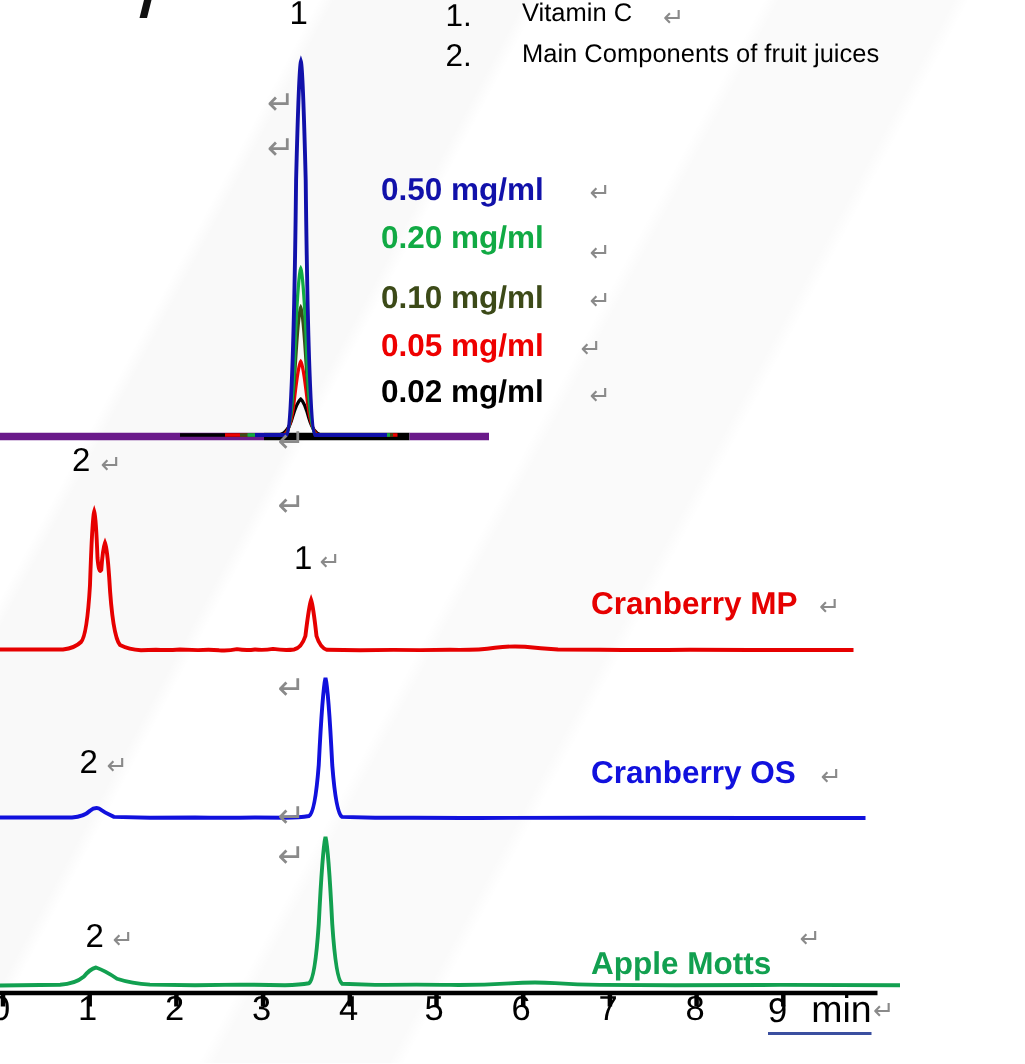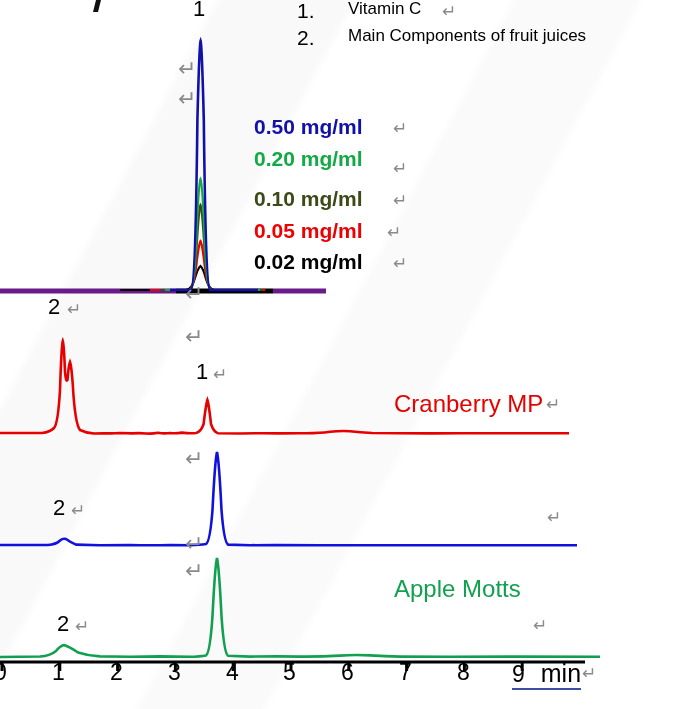--- a/index.html
+++ b/index.html
@@ -46,22 +46,22 @@
     color: #000000;
     font-weight: 400;
   }
   
   .conc {
     font-size: 21px;
     font-weight: bold;
   }
   
   .sample {
-    font-size: 24px;
-    font-weight: normal;
+    font-size: 21px;
+    font-weight: bold;
   }
   
   .peaknum {
     font-size: 22px;
     color: #000000;
     font-weight: 400;
   }
   
   .pmark {
     color: #8a8a8a;
@@ -208,28 +208,29 @@
   <div class="abs txt sample" style="left:394px; top:392px; color:#e60000;">Cranberry MP</div>
   <div class="abs txt pmark" style="left:546px; top:396px;">↵</div>
 
   <div class="abs txt pmark-lg" style="left:185px; top:448px;">↵</div>
 
   <div class="abs txt peaknum" style="left:53px; top:497px;">2</div>
   <div class="abs txt pmark" style="left:71px; top:502px;">↵</div>
 
   <div class="abs txt pmark-lg" style="left:185px; top:533px;">↵</div>
 
+  <div class="abs txt sample" style="left:394px; top:505px; color:#1111dd;">Cranberry OS</div>
   <div class="abs txt pmark" style="left:547px; top:509px;">↵</div>
 
   <div class="abs txt pmark-lg" style="left:185px; top:560px;">↵</div>
 
   <div class="abs txt peaknum" style="left:57px; top:613px;">2</div>
   <div class="abs txt pmark" style="left:75px; top:618px;">↵</div>
 
-  <div class="abs txt sample" style="left:394px; top:577px; color:#12a050;">Apple Motts</div>
+  <div class="abs txt sample" style="left:394px; top:632px; color:#12a050;">Apple Motts</div>
   <div class="abs txt pmark" style="left:533px; top:617px;">↵</div>
 
   <div class="abs txt ticklabel" style="left:-6px; top:661px;">0</div>
   <div class="abs txt ticklabel" style="left:52px; top:661px;">1</div>
   <div class="abs txt ticklabel" style="left:110px; top:661px;">2</div>
   <div class="abs txt ticklabel" style="left:168px; top:661px;">3</div>
   <div class="abs txt ticklabel" style="left:226px; top:661px;">4</div>
   <div class="abs txt ticklabel" style="left:283px; top:661px;">5</div>
   <div class="abs txt ticklabel" style="left:341px; top:661px;">6</div>
   <div class="abs txt ticklabel" style="left:399px; top:661px;">7</div>

